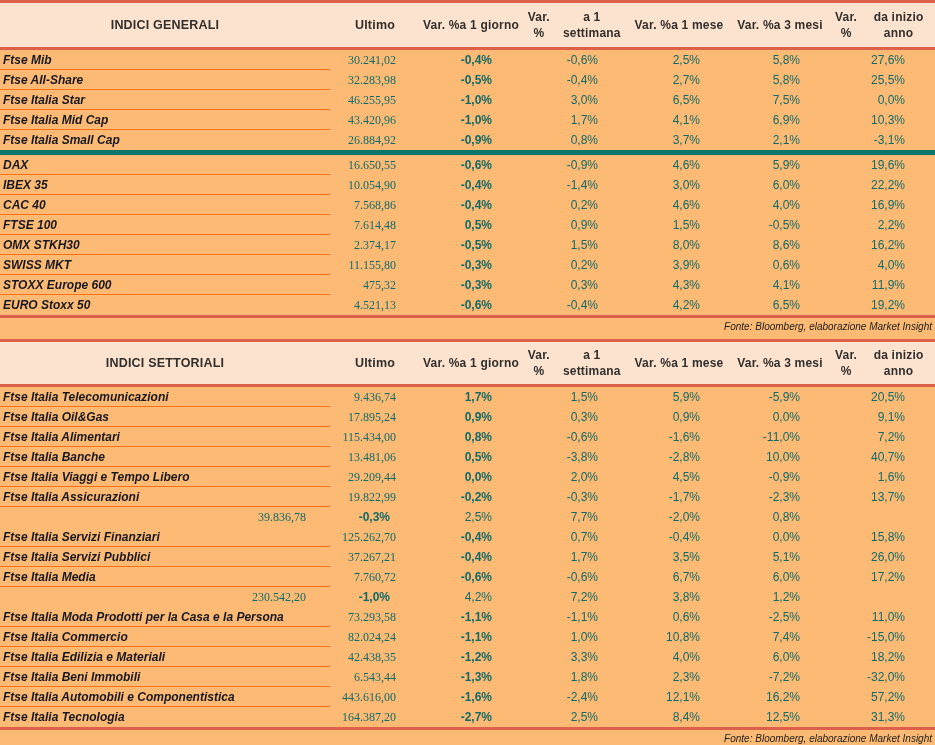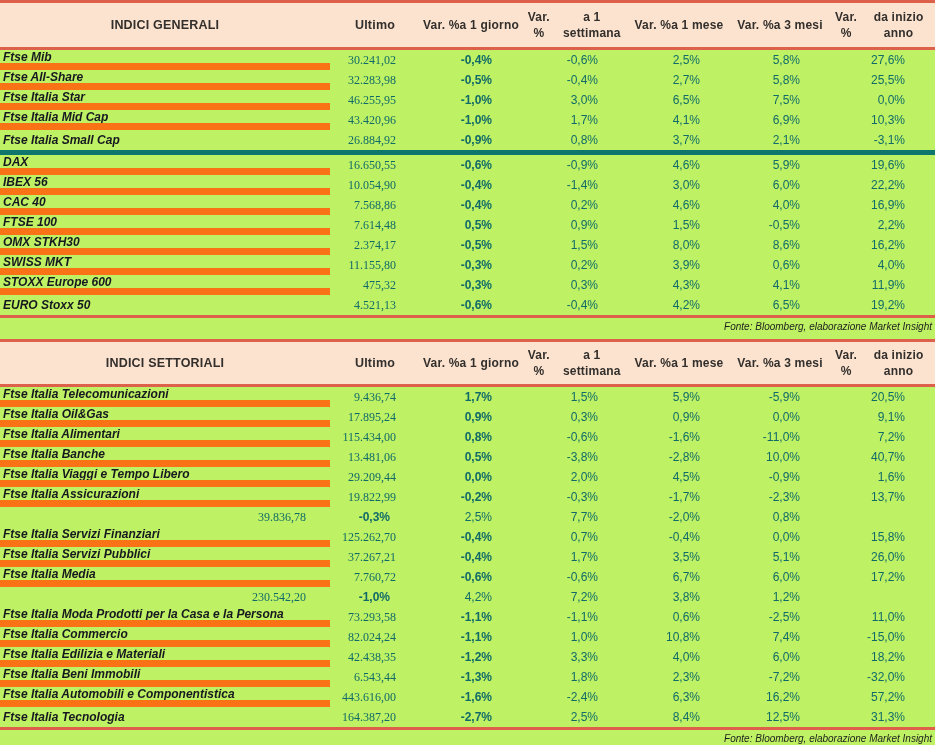--- a/index.html
+++ b/index.html
@@ -5,21 +5,21 @@
   html, body {
     margin: 0;
     padding: 0;
     background: #ffffff;
     font-family: "Liberation Sans", sans-serif;
   }
   .page {
     width: 935px;
     height: 745px;
     overflow: hidden;
-    background: #bef264;
+    background: #fdba74;
   }
   .index-table { width: 935px; }
   .thead {
     display: grid;
     grid-template-columns: 330px 90px 102px 106px 102px 100px 105px;
     background: #fbe3cf;
     border-top: 3px solid #dc604a;
     border-bottom: 3px solid #dc604a;
     height: 42px;
     align-items: center;
@@ -46,21 +46,21 @@
     height: 20px;
     align-items: center;
   }
   .trow.group-end { border-bottom: 5px solid #0f766e; }
   .td { font-size: 12px; white-space: nowrap; overflow: hidden; }
   .td-name {
     font-weight: bold;
     font-style: italic;
     font-size: 12px;
     color: #17171f;
-    border-bottom: 7px solid #f97316;
+    border-bottom: 1px solid #f97316;
     height: 100%;
     display: flex;
     align-items: center;
     padding-left: 3px;
     box-sizing: border-box;
   }
   .trow.group-end .td-name,
   .trow:last-child .td-name { border-bottom: none; }
   .td-ultimo {
     text-align: right;
@@ -162,21 +162,21 @@
         <div class="trow">
     <div class="td td-name">DAX</div>
     <div class="td td-ultimo">16.650,55</div>
     <div class="td td-pct td-bold">-0,6%</div>
     <div class="td td-pct">-0,9%</div>
     <div class="td td-pct">4,6%</div>
     <div class="td td-pct">5,9%</div>
     <div class="td td-pct">19,6%</div>
   </div>
         <div class="trow">
-    <div class="td td-name">IBEX 56</div>
+    <div class="td td-name">IBEX 35</div>
     <div class="td td-ultimo">10.054,90</div>
     <div class="td td-pct td-bold">-0,4%</div>
     <div class="td td-pct">-1,4%</div>
     <div class="td td-pct">3,0%</div>
     <div class="td td-pct">6,0%</div>
     <div class="td td-pct">22,2%</div>
   </div>
         <div class="trow">
     <div class="td td-name">CAC 40</div>
     <div class="td td-ultimo">7.568,86</div>
@@ -392,21 +392,21 @@
     <div class="td td-pct">1,8%</div>
     <div class="td td-pct">2,3%</div>
     <div class="td td-pct">-7,2%</div>
     <div class="td td-pct">-32,0%</div>
   </div>
         <div class="trow">
     <div class="td td-name">Ftse Italia Automobili e Componentistica</div>
     <div class="td td-ultimo">443.616,00</div>
     <div class="td td-pct td-bold">-1,6%</div>
     <div class="td td-pct">-2,4%</div>
-    <div class="td td-pct">6,3%</div>
+    <div class="td td-pct">12,1%</div>
     <div class="td td-pct">16,2%</div>
     <div class="td td-pct">57,2%</div>
   </div>
         <div class="trow">
     <div class="td td-name">Ftse Italia Tecnologia</div>
     <div class="td td-ultimo">164.387,20</div>
     <div class="td td-pct td-bold">-2,7%</div>
     <div class="td td-pct">2,5%</div>
     <div class="td td-pct">8,4%</div>
     <div class="td td-pct">12,5%</div>

